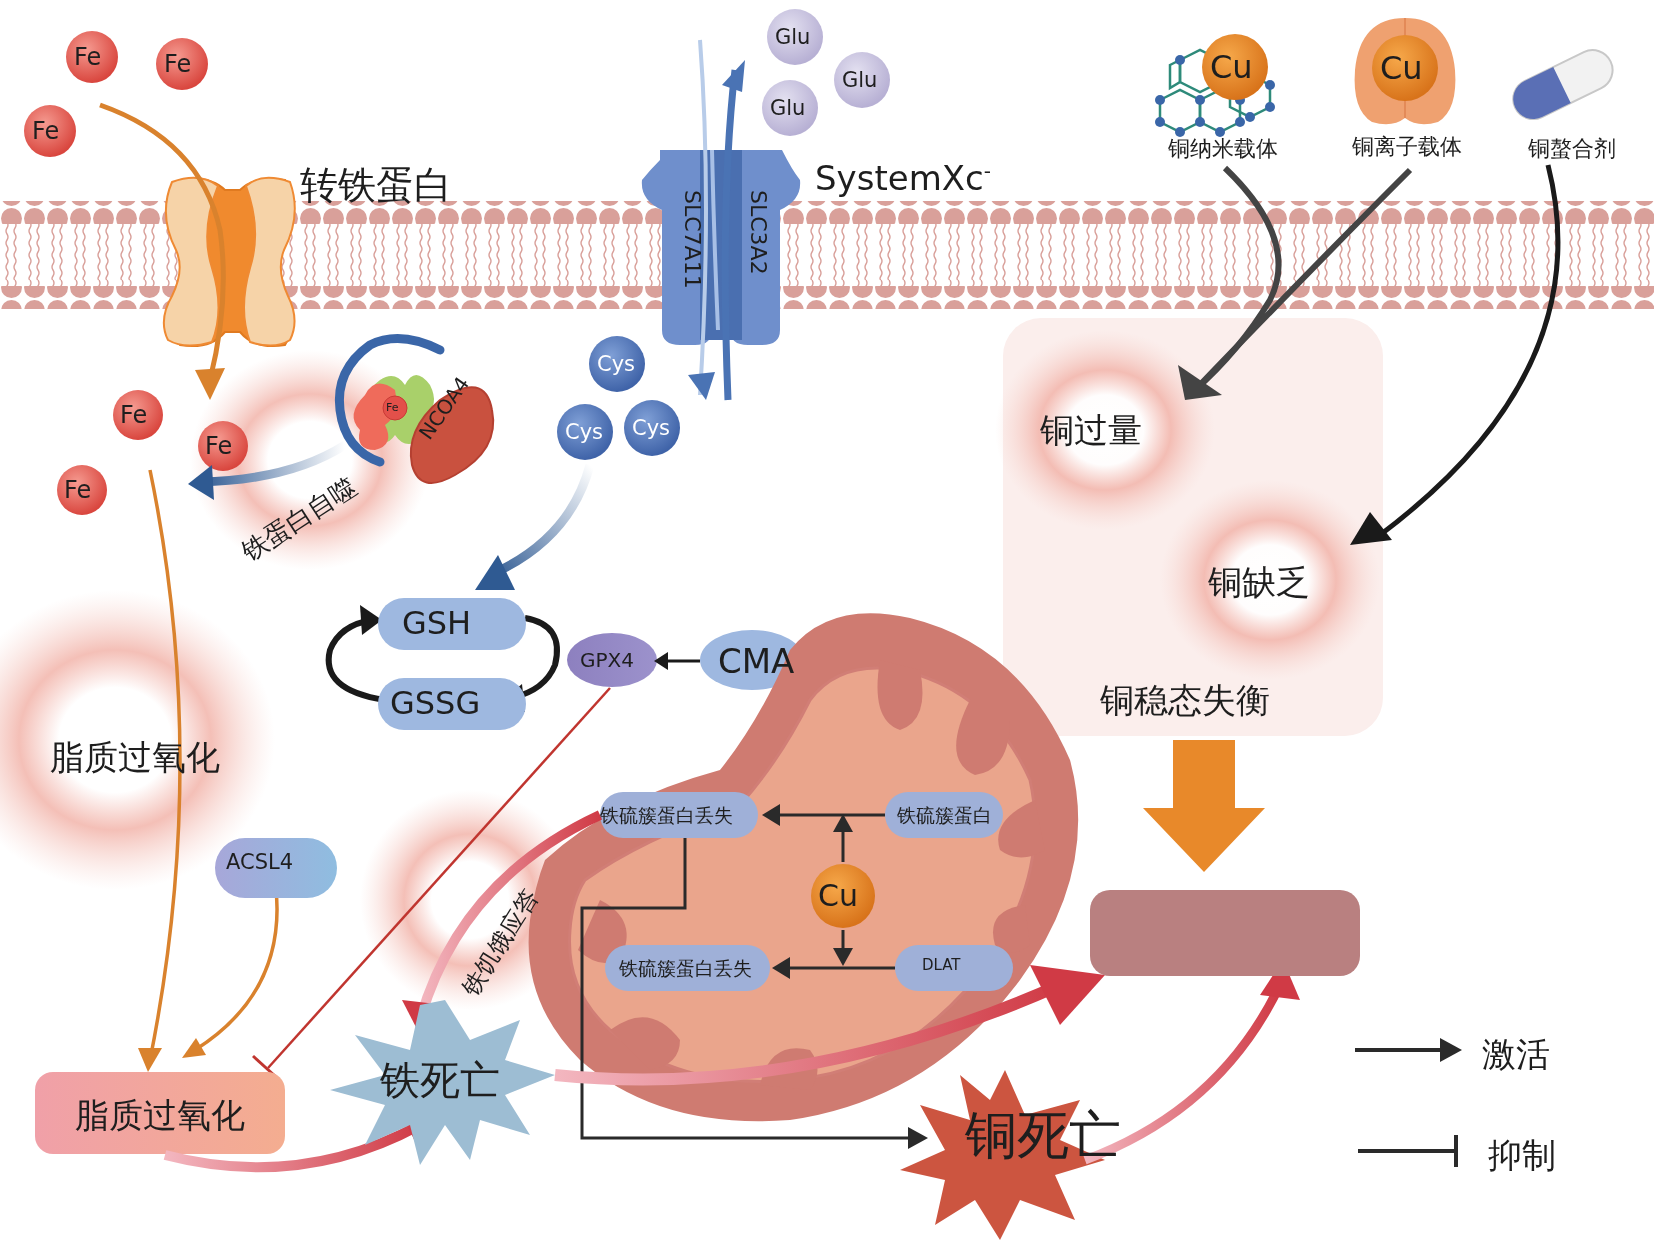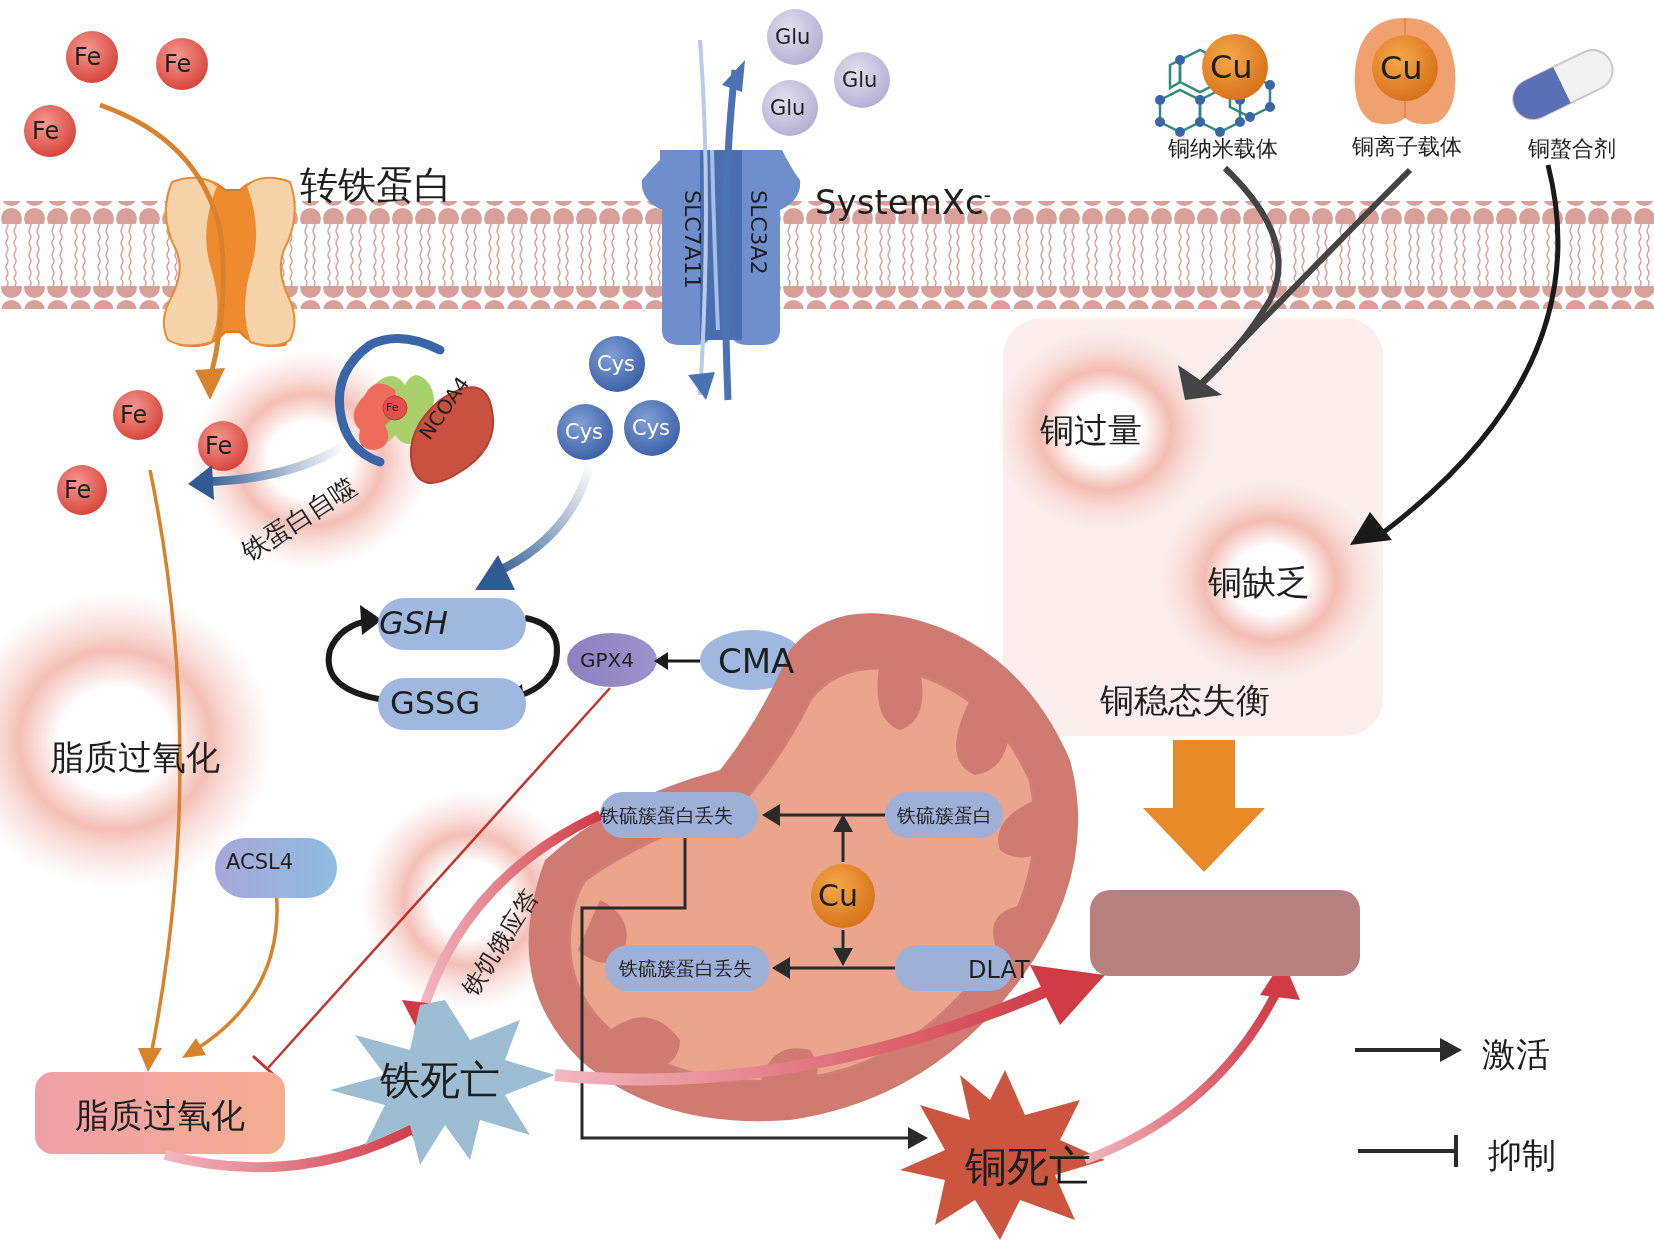--- a/index.html
+++ b/index.html
@@ -272,21 +272,21 @@
   <g>
     <line x1="1355" y1="1050" x2="1440" y2="1050" stroke="#2a2a2a" stroke-width="4"></line>
     <path d="M1440 1038 L1462 1050 L1440 1062 Z" fill="#2a2a2a"></path>
     <line x1="1358" y1="1151" x2="1456" y2="1151" stroke="#2a2a2a" stroke-width="4"></line>
     <line x1="1456" y1="1135" x2="1456" y2="1167" stroke="#2a2a2a" stroke-width="4"></line>
   </g>
 </svg>
 
 
 <div class="lbl cn-lg" style="left:300px;top:160px;">转铁蛋白</div>
-<div class="lbl" style="left:815px;top:158px;font-size:34px;margin-top:24px;"><span>SystemXc</span><sup style="font-size:20px;">-</sup></div>
+<div class="lbl" style="left:815px;top:158px;font-size:34px;"><span>SystemXc</span><sup style="font-size:20px;">-</sup></div>
 <div class="lbl" style="left:680px;top:190px;font-size:22px;writing-mode:vertical-rl;">SLC7A11</div>
 <div class="lbl" style="left:746px;top:190px;font-size:22px;writing-mode:vertical-rl;">SLC3A2</div>
 
 
 <div class="lbl" style="left:74px;top:43px;font-size:24px;">Fe</div>
 <div class="lbl" style="left:164px;top:50px;font-size:24px;">Fe</div>
 <div class="lbl" style="left:32px;top:117px;font-size:24px;">Fe</div>
 <div class="lbl" style="left:120px;top:401px;font-size:24px;">Fe</div>
 <div class="lbl" style="left:205px;top:432px;font-size:24px;">Fe</div>
 <div class="lbl" style="left:64px;top:476px;font-size:24px;">Fe</div>
@@ -315,39 +315,39 @@
 
 <div class="lbl cn-md" style="left:1040px;top:408px;">铜过量</div>
 <div class="lbl cn-md" style="left:1208px;top:560px;">铜缺乏</div>
 <div class="lbl cn-md" style="left:1100px;top:678px;">铜稳态失衡</div>
 
 
 <div class="lbl" style="left:414px;top:430px;font-size:20px;transform:rotate(-55deg);transform-origin:left top;">NCOA4</div>
 <div class="lbl" style="left:235px;top:540px;font-size:26px;transform:rotate(-33deg);transform-origin:left top;">铁蛋白自噬</div>
 
 
-<div class="lbl" style="left:379px;top:604px;font-size:32px;font-style:italic;">GSH</div>
+<div class="lbl" style="left:402px;top:604px;font-size:32px;">GSH</div>
 <div class="lbl" style="left:390px;top:684px;font-size:32px;">GSSG</div>
 <div class="lbl" style="left:580px;top:648px;font-size:20px;">GPX4</div>
 <div class="lbl" style="left:718px;top:641px;font-size:34px;">CMA</div>
 
 
 <div class="lbl cn-md" style="left:50px;top:735px;">脂质过氧化</div>
 <div class="lbl" style="left:226px;top:850px;font-size:21px;">ACSL4</div>
 <div class="lbl cn-md" style="left:75px;top:1093px;">脂质过氧化</div>
 
 
 <div class="lbl" style="left:380px;top:1053px;font-size:40px;">铁死亡</div>
 <div class="lbl" style="left:455px;top:985px;font-size:24px;transform:rotate(-58deg);transform-origin:left top;">铁饥饿应答</div>
 
 
 <div class="lbl" style="left:600px;top:803px;font-size:19px;">铁硫簇蛋白丢失</div>
 <div class="lbl" style="left:897px;top:803px;font-size:19px;">铁硫簇蛋白</div>
 <div class="lbl" style="left:619px;top:956px;font-size:19px;">铁硫簇蛋白丢失</div>
-<div class="lbl" style="left:968px;top:956px;font-size:24px;">DLAT</div>
-
-
-<div class="lbl" style="left:965px;top:1139px;font-size:42px;">铜死亡</div>
+<div class="lbl" style="left:922px;top:956px;font-size:15px;">DLAT</div>
+
+
+<div class="lbl" style="left:965px;top:1101px;font-size:52px;">铜死亡</div>
 
 
 <div class="lbl cn-md" style="left:1482px;top:1032px;">激活</div>
 <div class="lbl cn-md" style="left:1488px;top:1133px;">抑制</div>
 </div>
 
 </body></html>

